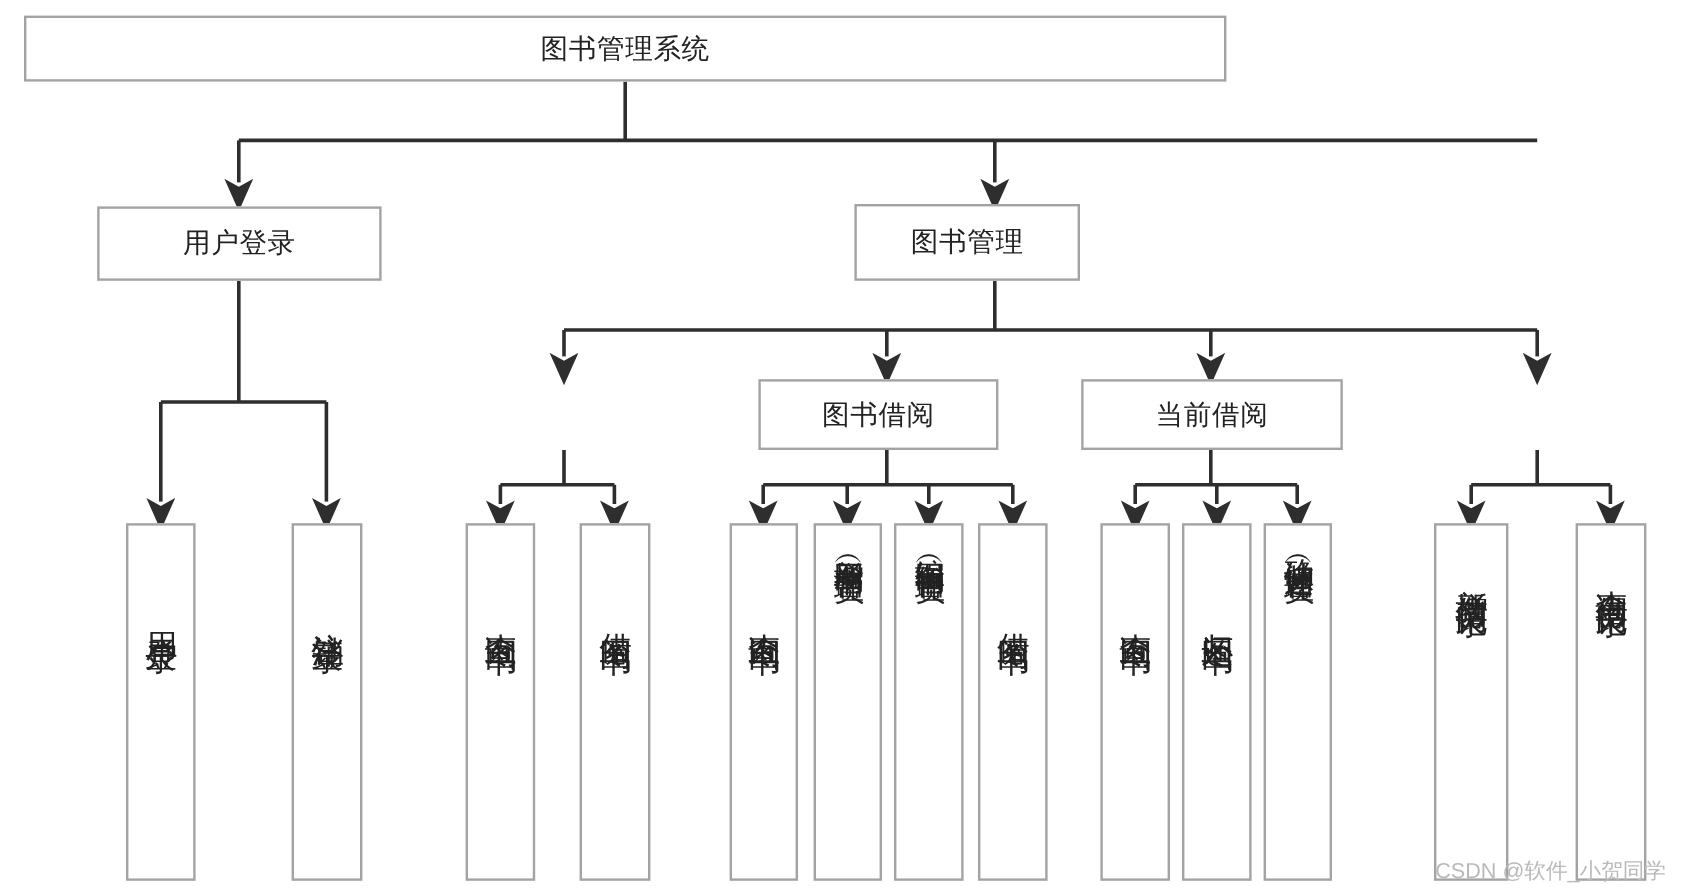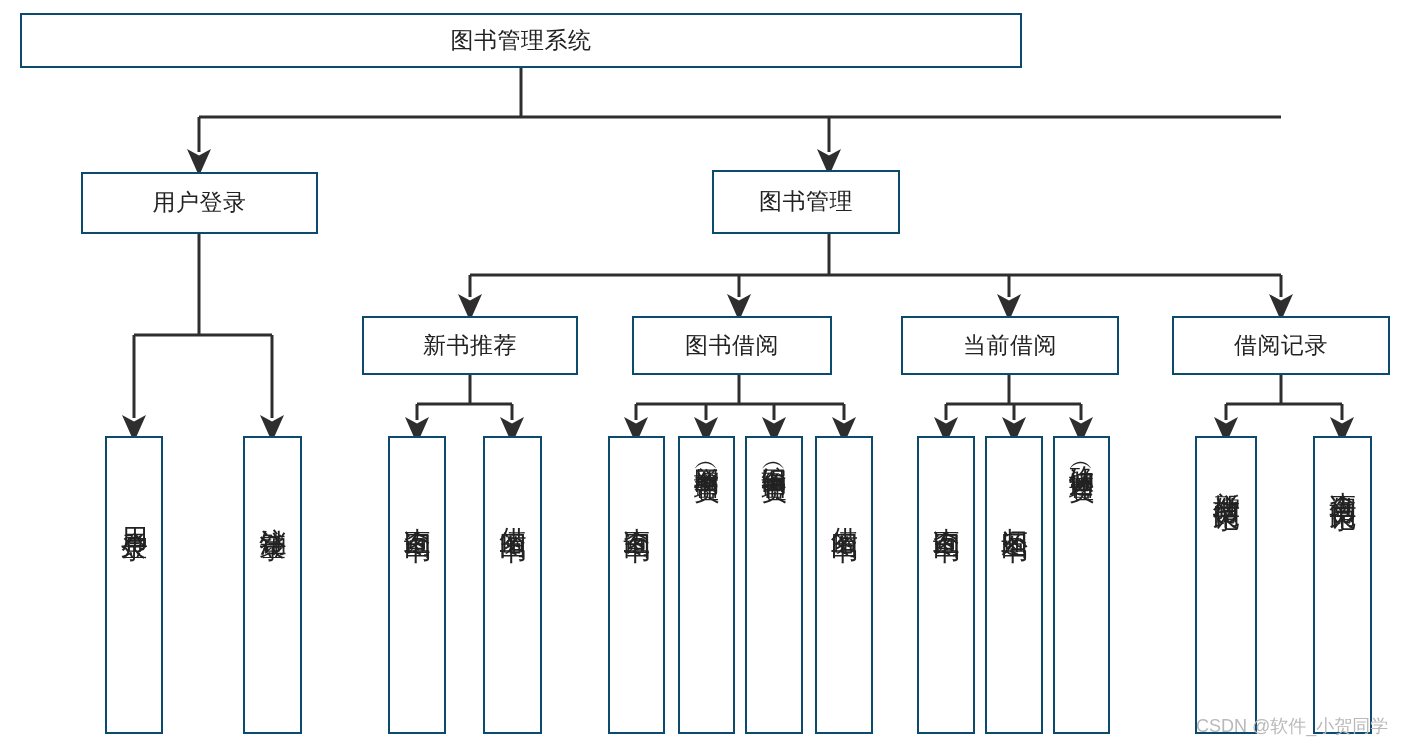--- a/index.html
+++ b/index.html
@@ -23,21 +23,21 @@
     left: 0;
     top: 0;
     width: 1405px;
     height: 747px;
     pointer-events: none;
   }
   .node {
     position: absolute;
     box-sizing: border-box;
     background: #ffffff;
-    border: 2px solid #0c4a6e;
+    border: 2px solid #a3a3a3;
     display: flex;
     align-items: center;
     justify-content: center;
     color: #222222;
     z-index: 2;
   }
   .node .label {
     display: block;
     text-align: center;
     line-height: 1.12;
@@ -134,31 +134,25 @@
     <span class="label">图书管理系统</span>
   </div>
 
   <div class="node h" style="left:81px; top:172px; width:237px; height:62px;">
     <span class="label">用户登录</span>
   </div>
   <div class="node h" style="left:712px; top:170px; width:188px; height:64px;">
     <span class="label">图书管理</span>
   </div>
 
-  <div class="node h" style="left:362px; top:316px; width:216px; height:59px;">
-    <span class="label">新书推荐</span>
-  </div>
   <div class="node h" style="left:632px; top:316px; width:200px; height:59px;">
     <span class="label">图书借阅</span>
   </div>
   <div class="node h" style="left:901px; top:316px; width:218px; height:59px;justify-content:center;">
     <span class="label">当前借阅</span>
-  </div>
-  <div class="node h" style="left:1172px; top:316px; width:218px; height:59px;">
-    <span class="label">借阅记录</span>
   </div>
 
   <div class="node v" style="left:105px; top:436px; width:58px; height:298px; padding-top:68px;">
     <span class="label">用户登录</span>
   </div>
   <div class="node v" style="left:243px; top:436px; width:59px; height:298px; padding-top:68px;">
     <span class="label">注销登录</span>
   </div>
 
   <div class="node v" style="left:388px; top:436px; width:58px; height:298px; padding-top:68px;">

